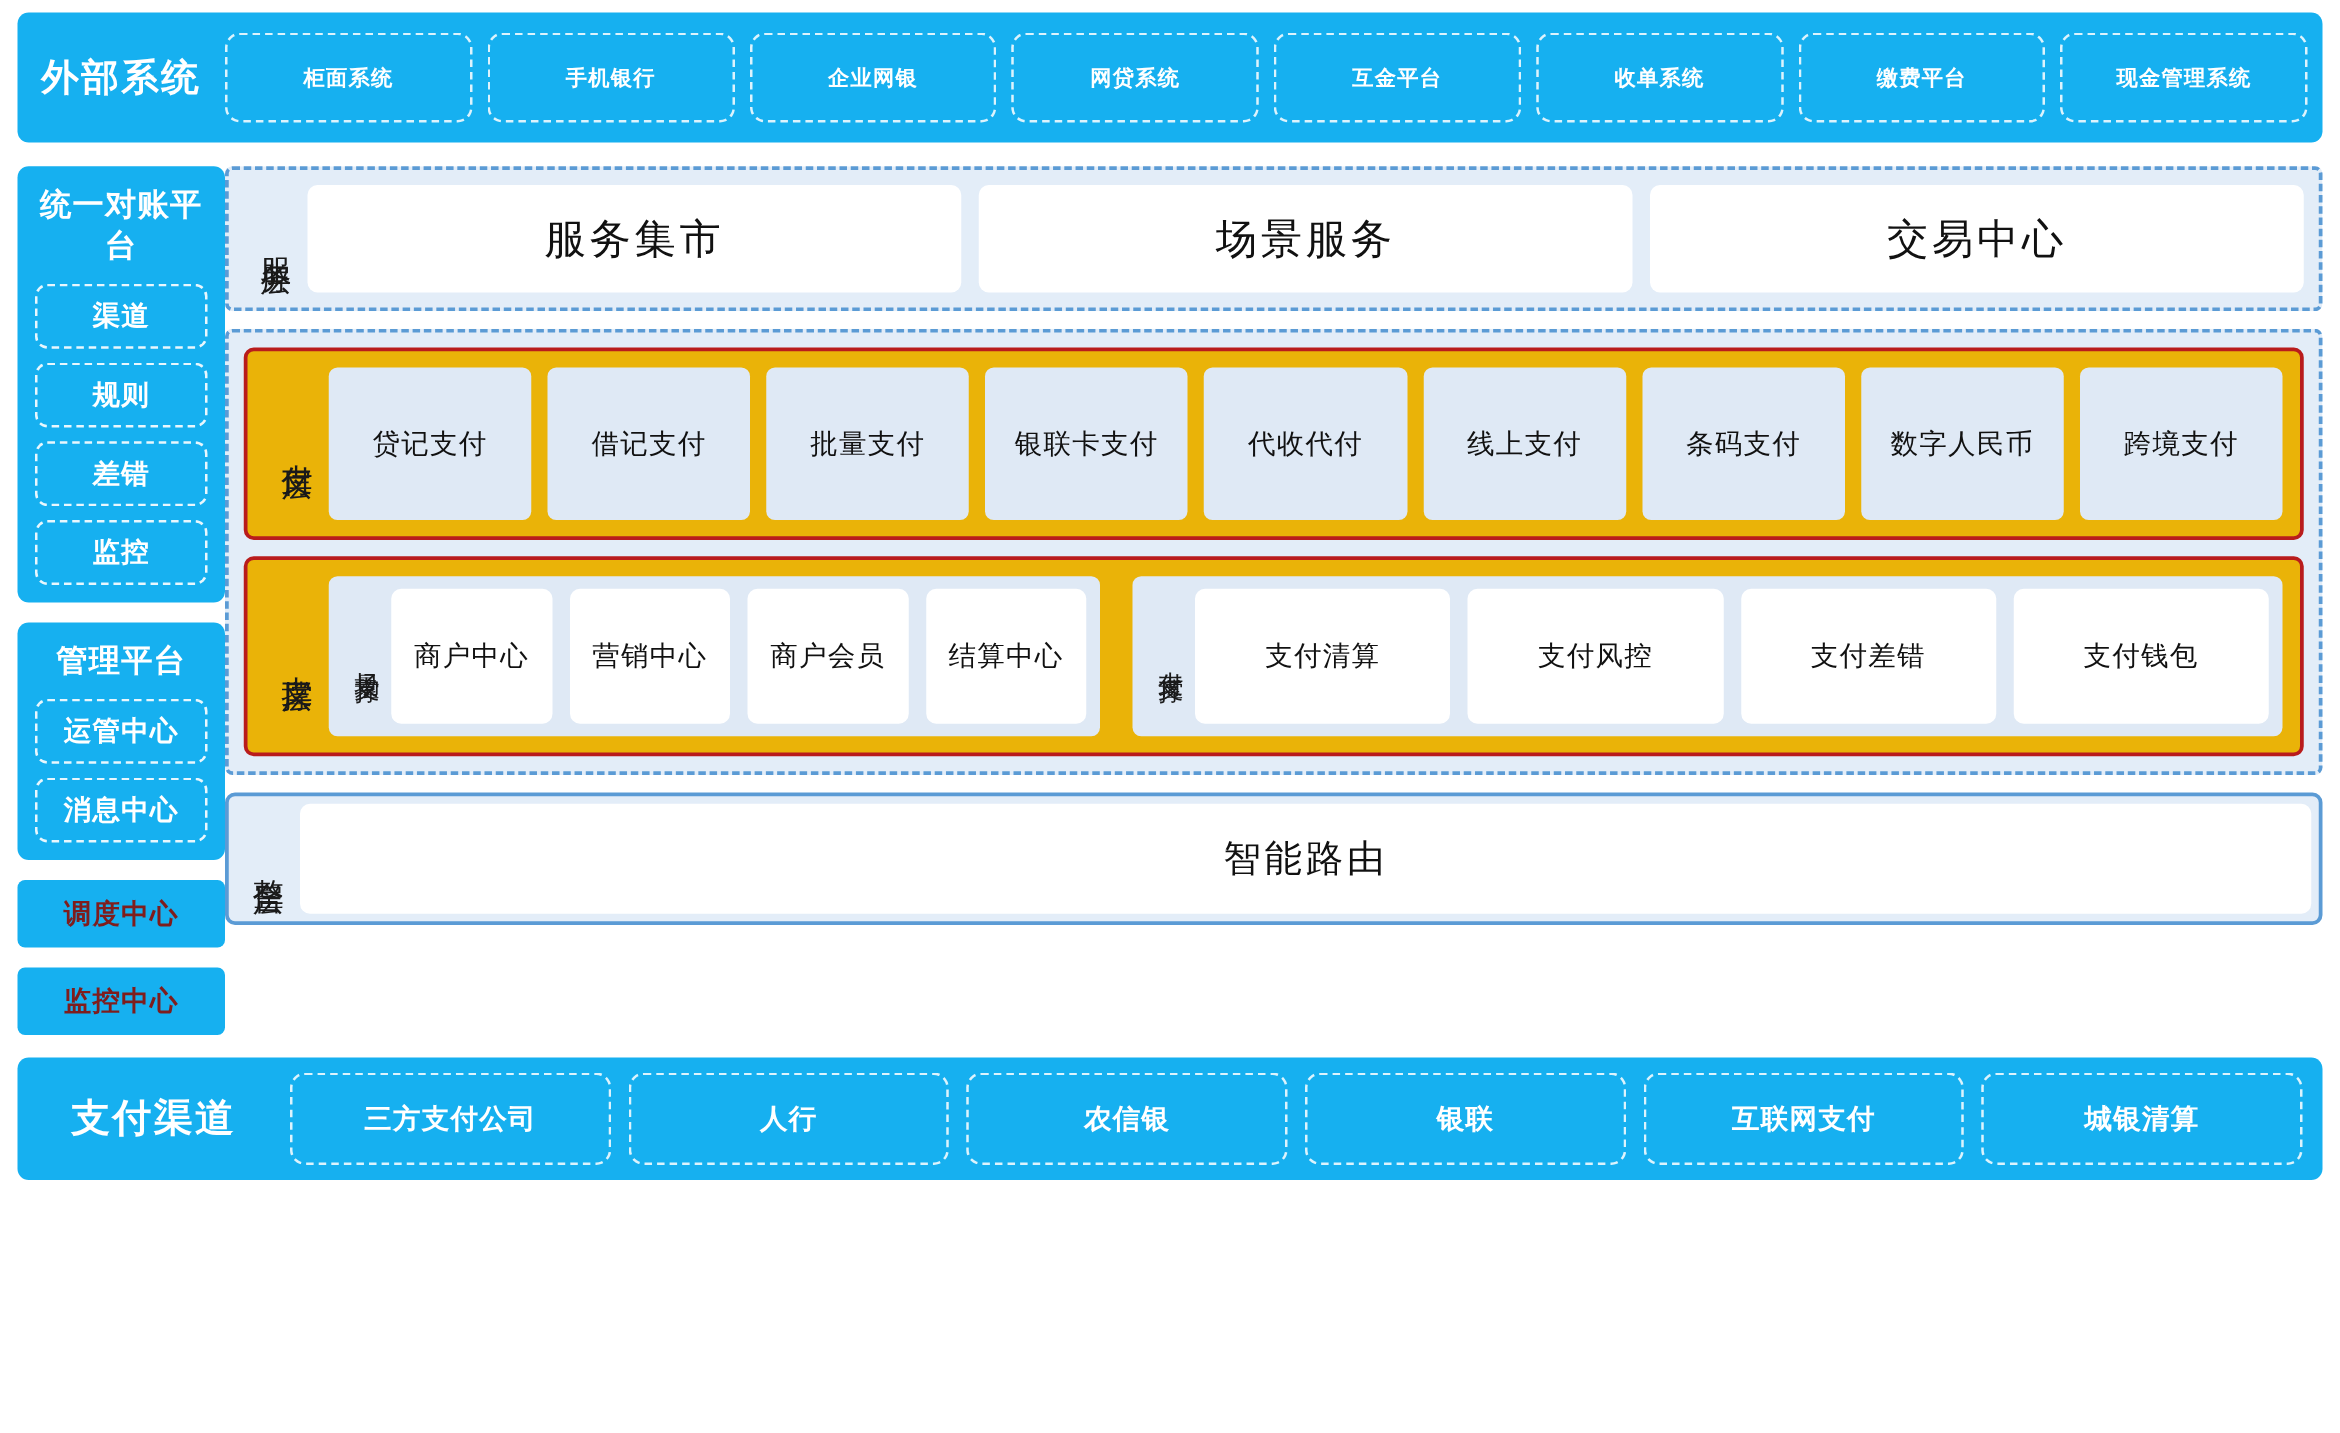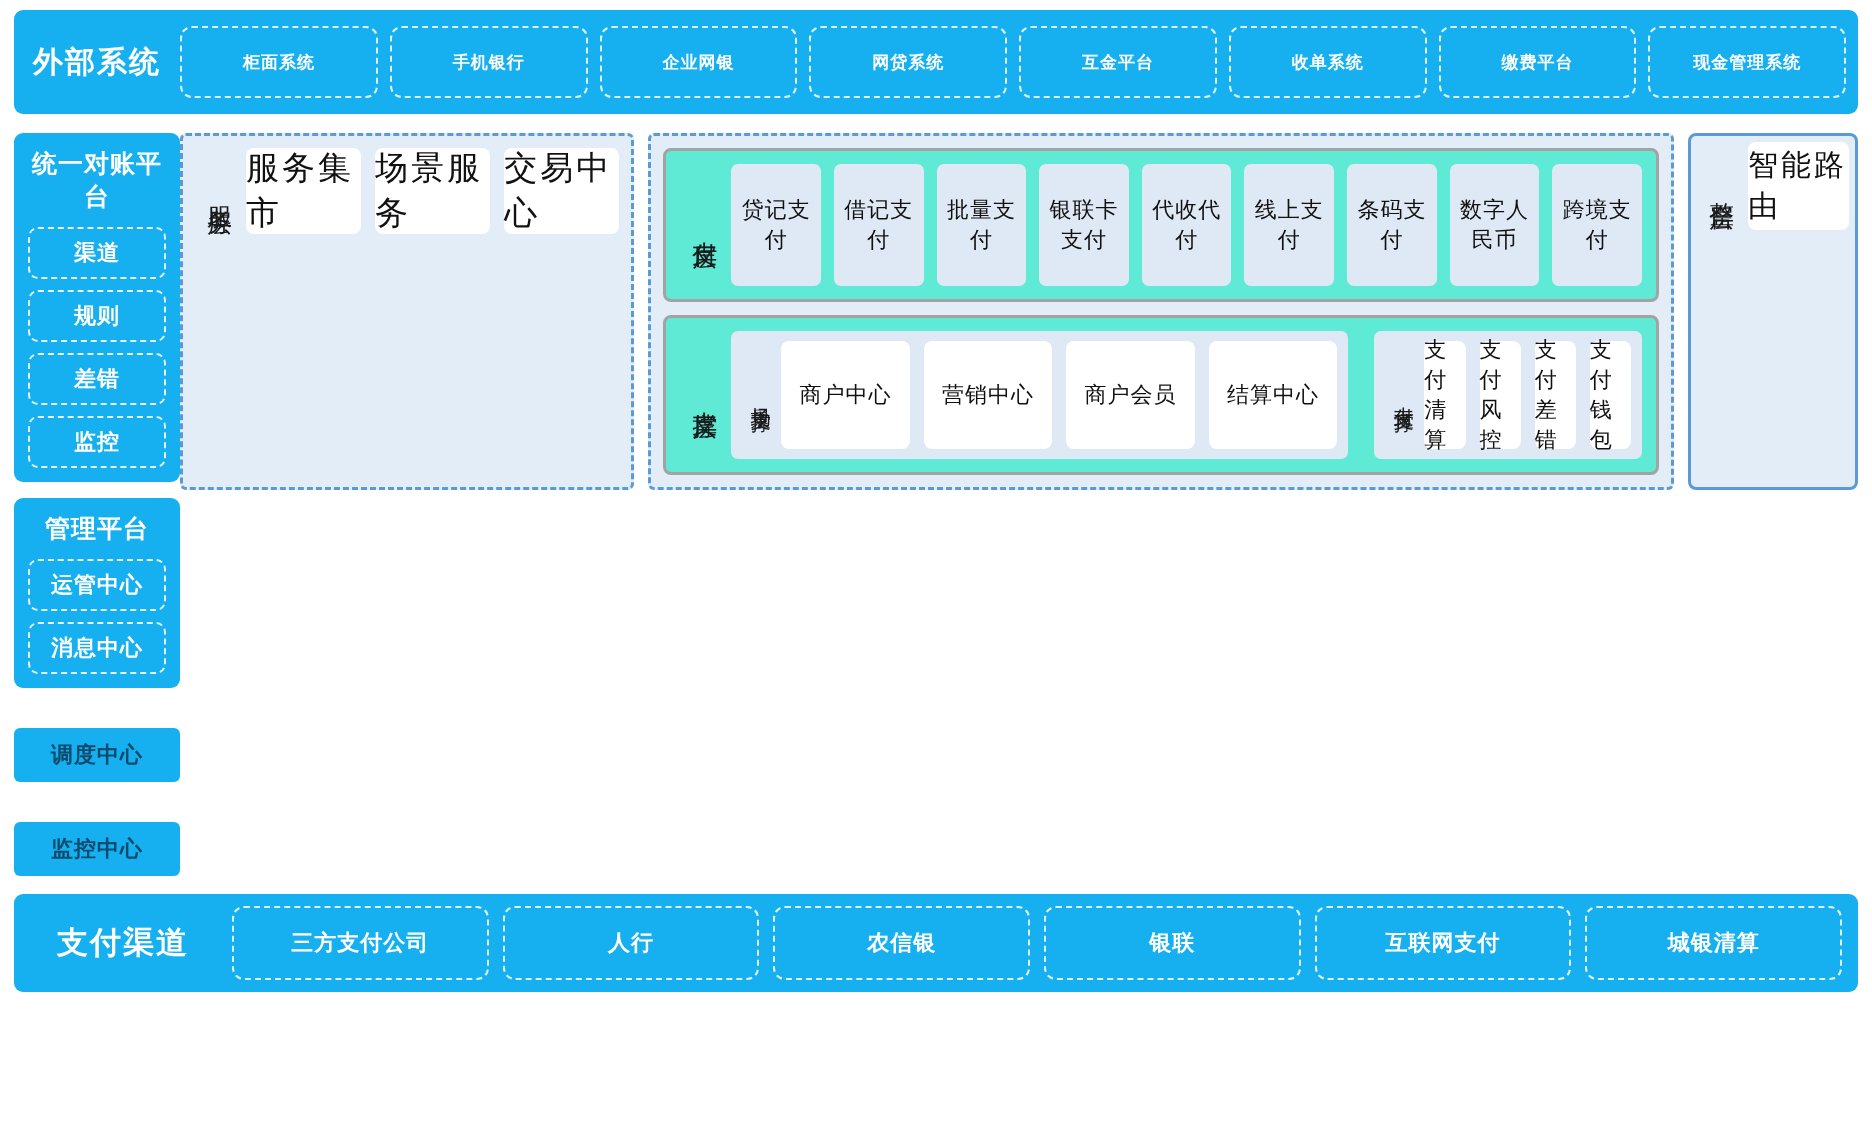--- a/index.html
+++ b/index.html
@@ -58,27 +58,27 @@
   }
   .rail-panel-title { color:#fff; font-size: 25px; font-weight:700; text-align:center; letter-spacing:1px; padding: 4px 0 3px; }
   .rail-chip {
     border: 2px dashed rgba(255,255,255,.9);
     border-radius: 10px;
     color:#fff; font-size: 22px; font-weight:700;
     height: 52px; display:flex; align-items:center; justify-content:center;
     letter-spacing: 1px;
   }
   .rail-solid {
-    background:#16B0F0; border-radius:6px; color:#0c4a6e;
+    background:#16B0F0; border-radius:6px; color:#7f1d1d;
     font-size: 22px; font-weight:700; height: 54px;
-    display:flex; align-items:center; justify-content:center; letter-spacing:1px;margin-top:24px;
-  }
-
-  
-  #right-col { flex:1; display:flex; flex-direction:row; gap: 14px; }
+    display:flex; align-items:center; justify-content:center; letter-spacing:1px;
+  }
+
+  
+  #right-col { flex:1; display:flex; flex-direction:column; gap: 14px; }
 
   .dash-group {
     border: 3px dashed #5B9BD5;
     border-radius: 6px;
     background: #E3EDF8;
     padding: 12px;
   }
 
   .layer-row { display:flex; align-items: stretch; }
   .v-label {
@@ -106,23 +106,23 @@
   
   #service-cards { display:flex; flex:1; gap: 14px; }
   .white-card-lg {
     flex:1; background:#fff; border-radius: 8px;
     height: 86px; display:flex; align-items:center; justify-content:center;
     font-size: 33px; color:#111; letter-spacing: 3px;
   }
 
   
   .inner-panel {
-    border: 3px solid #a3a3a3;
+    border: 3px solid #b91c1c;
     border-radius: 8px;
-    background: #5eead4;
+    background: #eab308;
     padding: 13px 14px;
   }
   #pay-cards { display:flex; flex:1; gap: 13px; }
   .pay-card {
     flex:1; background:#DFE9F5; border-radius: 7px;
     height: 122px; display:flex; align-items:center; justify-content:center;
     font-size: 22px; color:#111; letter-spacing: 1px; text-align:center;
   }
 
   

